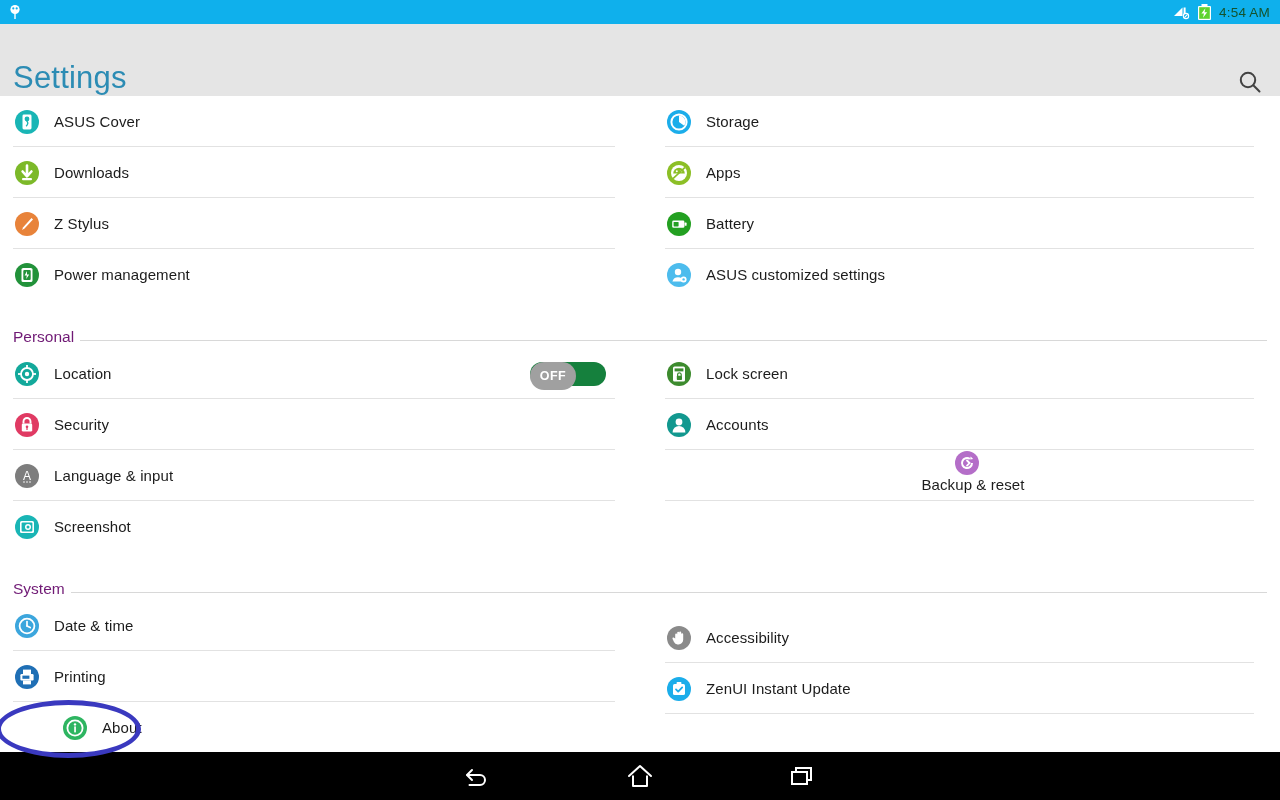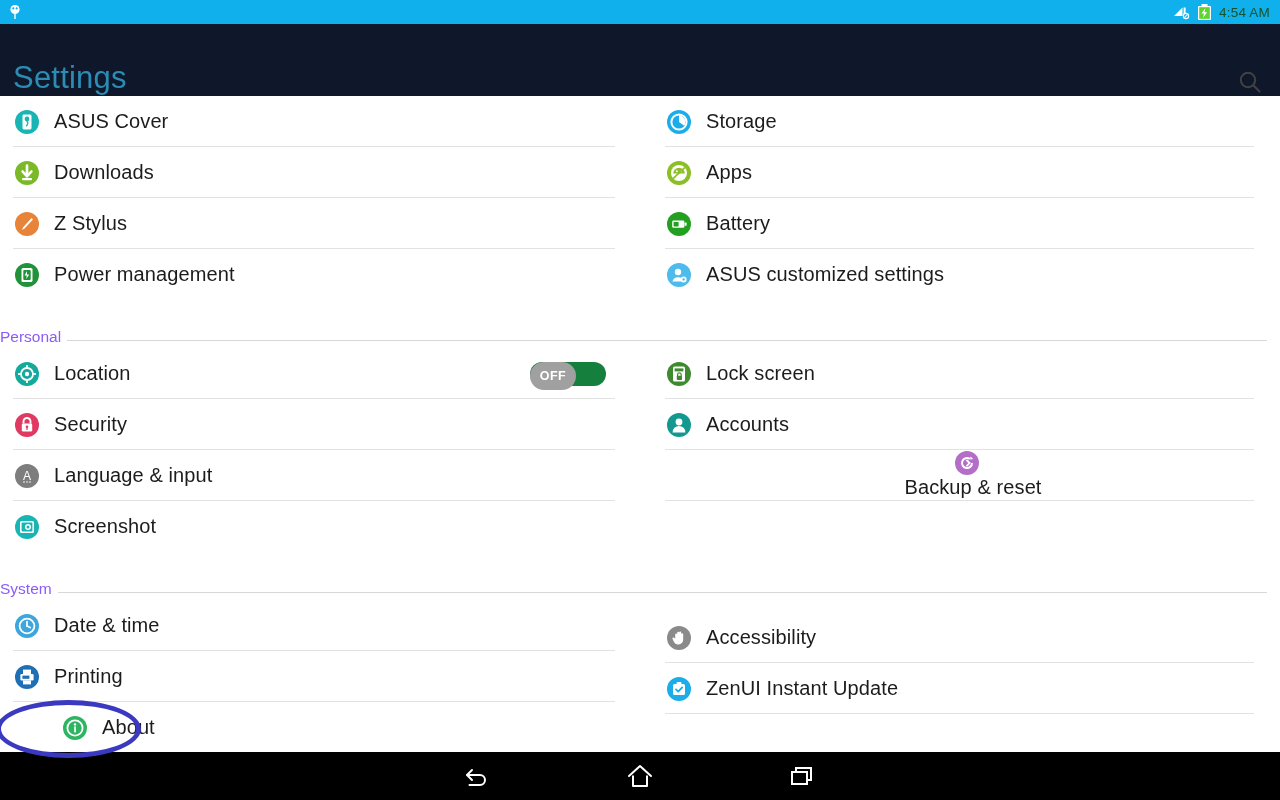--- a/index.html
+++ b/index.html
@@ -20,21 +20,21 @@
   .sb-left { display:flex; align-items:center; padding-left:8px; gap:6px; }
   .sb-right { margin-left:auto; display:flex; align-items:center; gap:7px; padding-right:10px; }
   .sb-time {
     color:#14532d; font-size:13.5px; letter-spacing:.2px;
     font-family:"Liberation Sans", sans-serif;
   }
 
   
   #header {
     position:absolute; top:24px; left:0; width:1280px; height:72px;
-    background:#0f172a;
+    background:#e5e5e5;
   }
   #page-title {
     position:absolute; left:13px; top:38px;
     font-size:31px; font-weight:400; color:#2c8cb4;
     letter-spacing:.2px; line-height:1;
   }
   #search-btn {
     position:absolute; right:10px; top:38px;
     width:40px; height:40px; display:flex; align-items:center; justify-content:center;
     cursor:pointer;
@@ -52,21 +52,21 @@
   .column { position:absolute; top:0; width:615px; }
   .col-left  { left:0; }
   .col-right { left:665px; width:602px; }
 
   
   .section-band {
     position:absolute; left:0; width:1280px; height:52px;
     display:flex; align-items:flex-end;
   }
   .section-label {
-    font-size:15.5px; color:#8b5cf6; padding-bottom:7px;
+    font-size:15.5px; color:#701a75; padding-left:13px; padding-bottom:7px;
     white-space:nowrap;
   }
   .section-rule {
     flex:1; height:1px; background:#d8d8d8; margin-bottom:12px; margin-left:6px; margin-right:13px;
   }
 
   
   .row {
     position:absolute; height:51px; width:100%;
     display:flex; align-items:center;
@@ -78,21 +78,21 @@
   .col-left .row .divider  { left:13px; right:0; }
   .col-right .row .divider { left:0;   right:13px; }
 
   .row-icon {
     width:26px; height:26px; margin-left:14px;
     display:flex; align-items:center; justify-content:center;
     flex:0 0 auto;
   }
   .col-right .row-icon { margin-left:1px; }
   .row-label {
-    margin-left:14px; font-size:20px; color:#1c1c1c; letter-spacing:.1px;
+    margin-left:14px; font-size:15px; color:#1c1c1c; letter-spacing:.1px;
     white-space:nowrap;
   }
 
   
   .toggle {
     position:absolute; right:9px; top:50%; transform:translateY(-50%);
     width:76px; height:24px; border-radius:14px; background:#15803d;
     cursor:pointer;
   }
   .toggle .knob {

